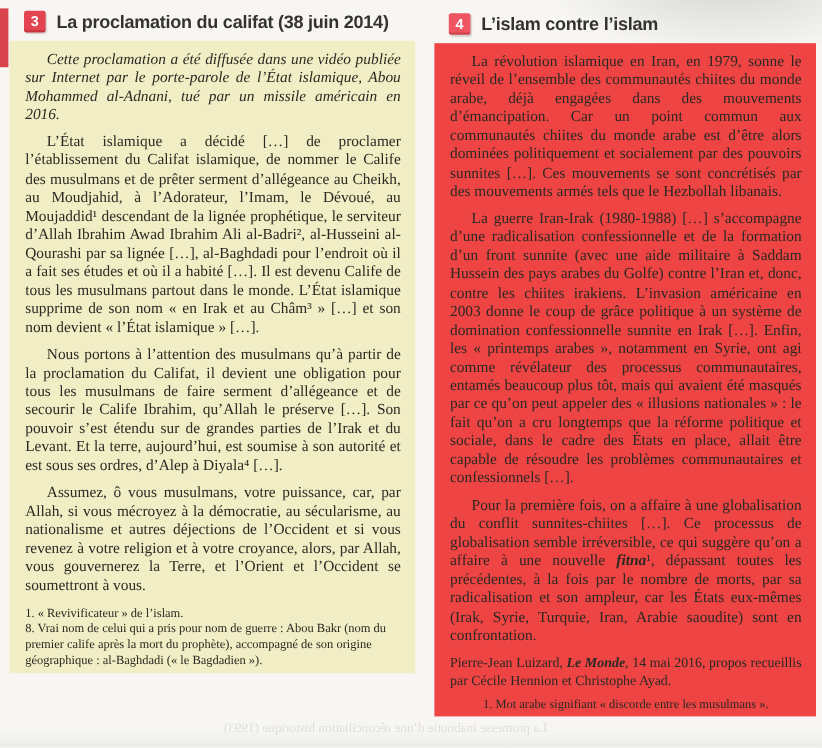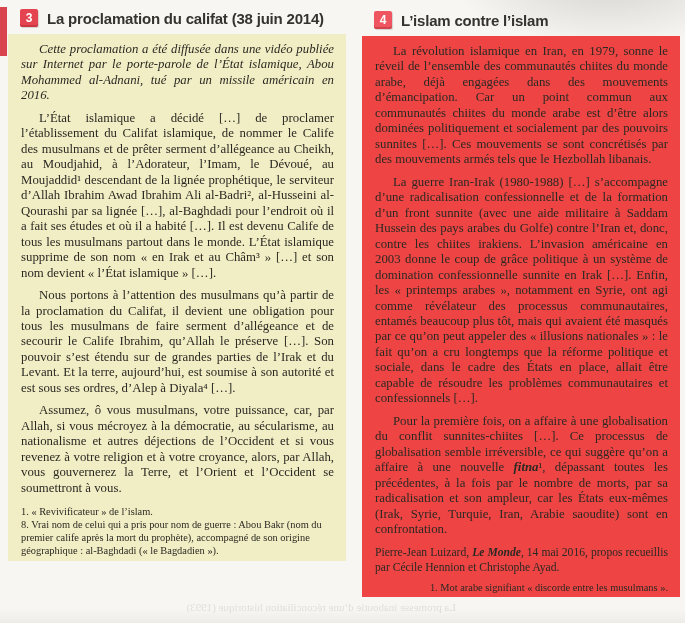--- a/index.html
+++ b/index.html
@@ -59,21 +59,21 @@
   .footnotes {
     margin-top:9px;
     font-size:10.4px; line-height:1.26;
     text-align:left;
   }
   .footnotes p { margin:0; text-indent:0; }
   .source {
     margin-top:6px; text-indent:0 !important;
     font-size:11.6px; line-height:1.3;
   }
-  .fn-right { margin-top:5px; font-size:10.4px; text-align:right; text-indent:0 !important; }
+  .fn-right { margin-top:5px; font-size:10.4px; text-align:center; text-indent:0 !important; }
   i { font-style:italic;font-weight:bold; }
   .ghost {
     position:absolute; left:36px; top:601px; width:420px;
     font-size:11px; color:rgba(150,150,140,0.55);
     transform:scaleX(-1);
     filter:blur(0.5px);
     opacity:0.45;
     white-space:nowrap;
     pointer-events:none;
   }

